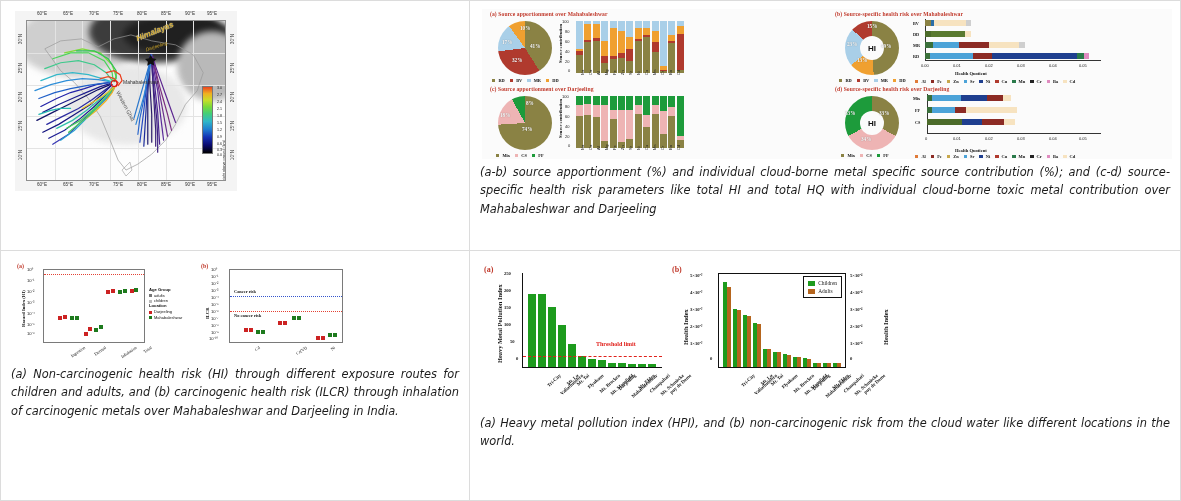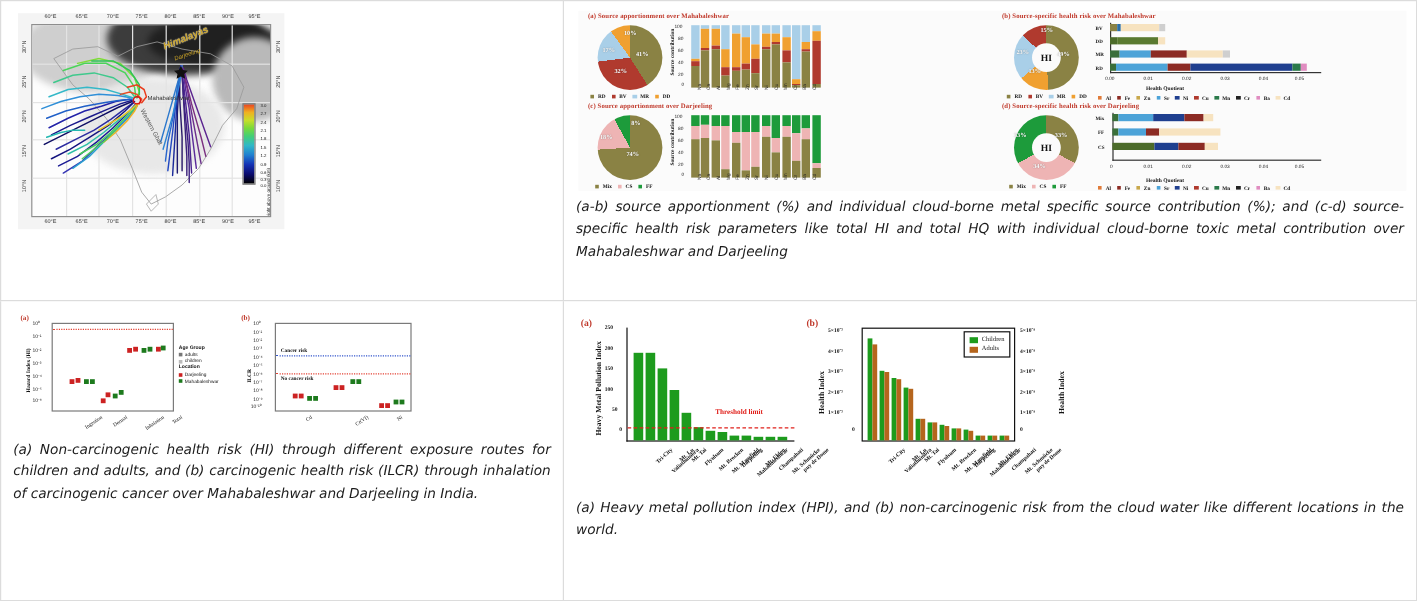--- a/index.html
+++ b/index.html
@@ -32,21 +32,21 @@
   .maplbl.himal{color:#c9a227;font-weight:bold;font-style:italic;font-size:8px;transform:rotate(-22deg);text-shadow:0 0 1px #fff;}
   .maplbl.wg{color:#555;font-size:5.4px;transform:rotate(62deg);}
 
   
   .f2{width:690px;height:150px;position:relative;background:#fbfbfb;border:0;margin:0 0 4px 2px;}
   .q{position:absolute;width:49.5%;height:50%;}
   .qt{font-size:5.6px;font-weight:bold;color:#c0392b;font-family:"Liberation Serif",serif;letter-spacing:.1px;}
   .pie{border-radius:50%;position:absolute;}
   .donut{border-radius:50%;position:absolute;}
   .donut .hole{position:absolute;border-radius:50%;background:#fbfbfb;left:50%;top:50%;transform:translate(-50%,-50%);
-               display:flex;align-items:center;justify-content:center;font-size:8px;font-weight:bold;font-family:Liberation Serif, serif;color:#111;}
+               display:flex;align-items:center;justify-content:center;font-size:8px;font-weight:bold;font-family:Liberation Sans, sans-serif;color:#111;}
   .pct{position:absolute;color:#fff;font-size:5.2px;font-weight:bold;font-family:"Liberation Serif",serif;text-shadow:0 0 1px rgba(0,0,0,.5);}
   .lgd{position:absolute;font-size:4.4px;font-family:"Liberation Serif",serif;font-weight:bold;color:#111;white-space:nowrap;display:flex;gap:3px;align-items:center;}
   .lgd i{display:inline-block;width:3.4px;height:3.4px;}
   .lgd u{text-decoration:none;margin-right:2px;}
   .sbar{position:absolute;display:flex;align-items:flex-end;gap:1.4px;}
   .scol{width:7px;height:100%;display:flex;flex-direction:column-reverse;}
   .scol i{display:block;width:100%;}
   .axv{position:absolute;font-size:4px;color:#222;white-space:nowrap;}
   .axttl{position:absolute;font-size:4.6px;font-weight:bold;color:#111;font-family:"Liberation Serif",serif;white-space:nowrap;}
   .mlbl{position:absolute;font-size:4px;color:#222;transform:rotate(-90deg);transform-origin:left top;white-space:nowrap;}
@@ -706,21 +706,21 @@
         <div class="pt" style="left:91px;top:66px;background:#cc2222"></div>
         <div class="pt" style="left:98px;top:63px;background:#1d7a1d"></div>
         <div class="pt" style="left:103px;top:63px;background:#1d7a1d"></div>
       </div>
       <div>
         <span class="xrot" style="left:238px;top:84px">Cd</span>
         <span class="xrot" style="left:278px;top:84px">Cr(VI)</span>
         <span class="xrot" style="left:314px;top:84px">Ni</span>
       </div>
     </div>
-    <div class="cap">(a)  Non-carcinogenic health risk (HI) through different exposure routes for children and adults, and (b) carcinogenic health risk (ILCR) through inhalation of carcinogenic cancer over Mahabaleshwar and Darjeeling in India.</div>
+    <div class="cap">(a)  Non-carcinogenic health risk (HI) through different exposure routes for children and adults, and (b) carcinogenic health risk (ILCR) through inhalation of carcinogenic metals over Mahabaleshwar and Darjeeling in India.</div>
   </div>
 
   <div class="cell">
     <div class="f4">
 
       <div class="plbl" style="left:0px;top:2px">(a)</div>
       <div class="bttl" style="left:12px;top:100px">Heavy Metal Pollution Index</div>
       <div>
         <span class="bylbl" style="left:20px;top:10px">250</span>
         <span class="bylbl" style="left:20px;top:27px">200</span>

